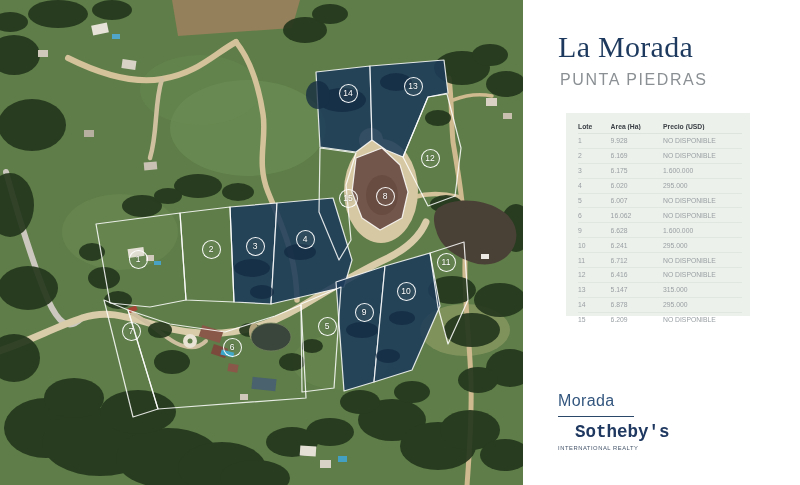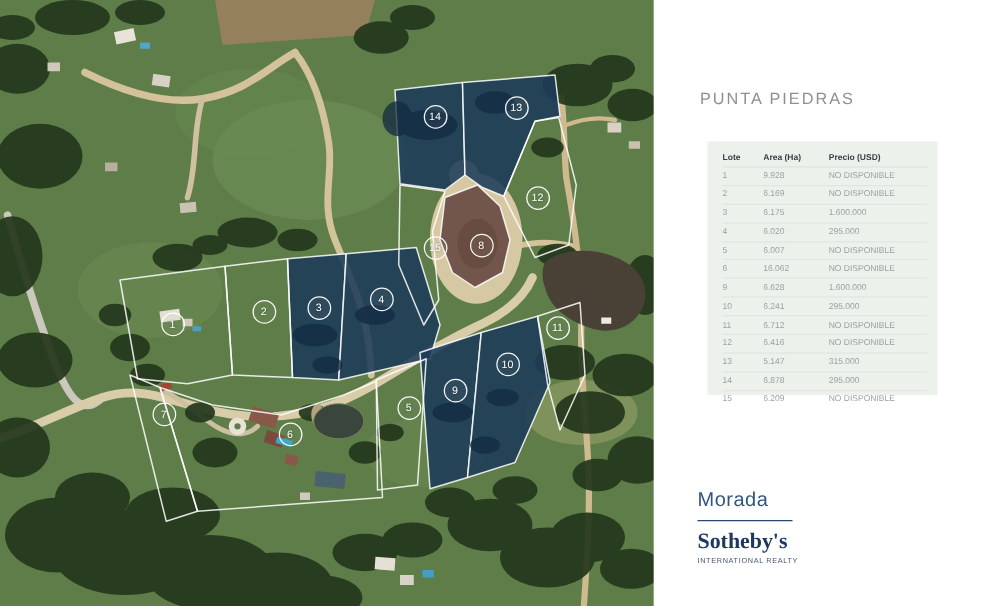--- a/index.html
+++ b/index.html
@@ -9,34 +9,34 @@
   .map-wrap{position:absolute;left:0;top:0;width:523px;height:485px;overflow:hidden;background:#5e7d48;}
   .map-wrap svg{display:block;}
   .marker{position:absolute;width:19px;height:19px;border:1.2px solid rgba(255,255,255,.95);
           border-radius:50%;color:#fff;font-size:8.5px;line-height:1;display:flex;
           align-items:center;justify-content:center;background:rgba(180,200,180,.07);
           text-shadow:0 0 2px rgba(0,0,0,.4);box-sizing:border-box;}
   
   .panel{position:absolute;left:523px;top:0;width:277px;height:485px;background:#ffffff;}
   .title{position:absolute;left:35px;top:30px;font-family:"Liberation Serif",serif;
          font-size:30px;color:#1d3a5e;letter-spacing:.3px;}
-  .subtitle{position:absolute;left:37px;top:71px;font-size:13px;color:#8b9094;letter-spacing:1.6px;}
+  .subtitle{position:absolute;left:37px;top:71px;font-size:16px;color:#8b9094;letter-spacing:1.6px;}
   .table-card{position:absolute;left:43px;top:113px;width:184px;height:203px;background:#edf1ec;
               box-sizing:border-box;padding:7px 8px 0 12px;}
   .thead{display:flex;font-size:6.8px;font-weight:bold;color:#3b4046;height:13px;align-items:center;
          border-bottom:1px solid #dde3dd;}
   .trow{display:flex;font-size:6.8px;color:#9aa0a3;height:13.9px;align-items:center;
         border-bottom:1px solid #e0e6e0;}
   .trow:last-child{border-bottom:none;}
   .tcell{white-space:nowrap;overflow:hidden;}
   .c0{width:33px;} .c1{width:53px;} .c2{width:80px;}
   .brand{position:absolute;left:35px;top:392px;}
   .brand-region{font-size:16px;color:#33567e;letter-spacing:.4px;}
   .brand-rule{width:76px;height:1px;background:#2a4668;margin:6px 0 5px 0;}
-  .brand-name{font-family:Liberation Serif, serif;font-weight:bold;font-size:17.5px;color:#1f3860;}
+  .brand-name{font-family:Liberation Mono, monospace;font-weight:bold;font-size:17.5px;color:#1f3860;margin-left:17px;}
   .brand-tagline{font-size:5.8px;letter-spacing:.55px;color:#44546a;margin-top:3px;}
 </style>
 </head>
 <body>
 
 <div class="page">
 
   <div class="map-wrap">
     <svg width="523" height="485" viewBox="0 0 523 485">
 
@@ -198,20 +198,21 @@
         <div class="marker" style="left: 396.5px; top: 281.5px;">10</div>
         <div class="marker" style="left: 436.5px; top: 252.5px;">11</div>
         <div class="marker" style="left: 420.5px; top: 148.5px;">12</div>
         <div class="marker" style="left: 403.5px; top: 76.5px;">13</div>
         <div class="marker" style="left: 338.5px; top: 83.5px;">14</div>
         <div class="marker" style="left: 338.5px; top: 188.5px;">15</div>
       </div>
   </div>
 
   <div class="panel">
+    <div class="title">La Morada</div>
     <div class="subtitle">PUNTA PIEDRAS</div>
 
     <div class="table-card">
       <div class="thead">
         <div class="tcell c0">Lote</div>
         <div class="tcell c1">Area (Ha)</div>
         <div class="tcell c2">Precio (USD)</div>
       </div>
       <div>
           <div class="trow">

